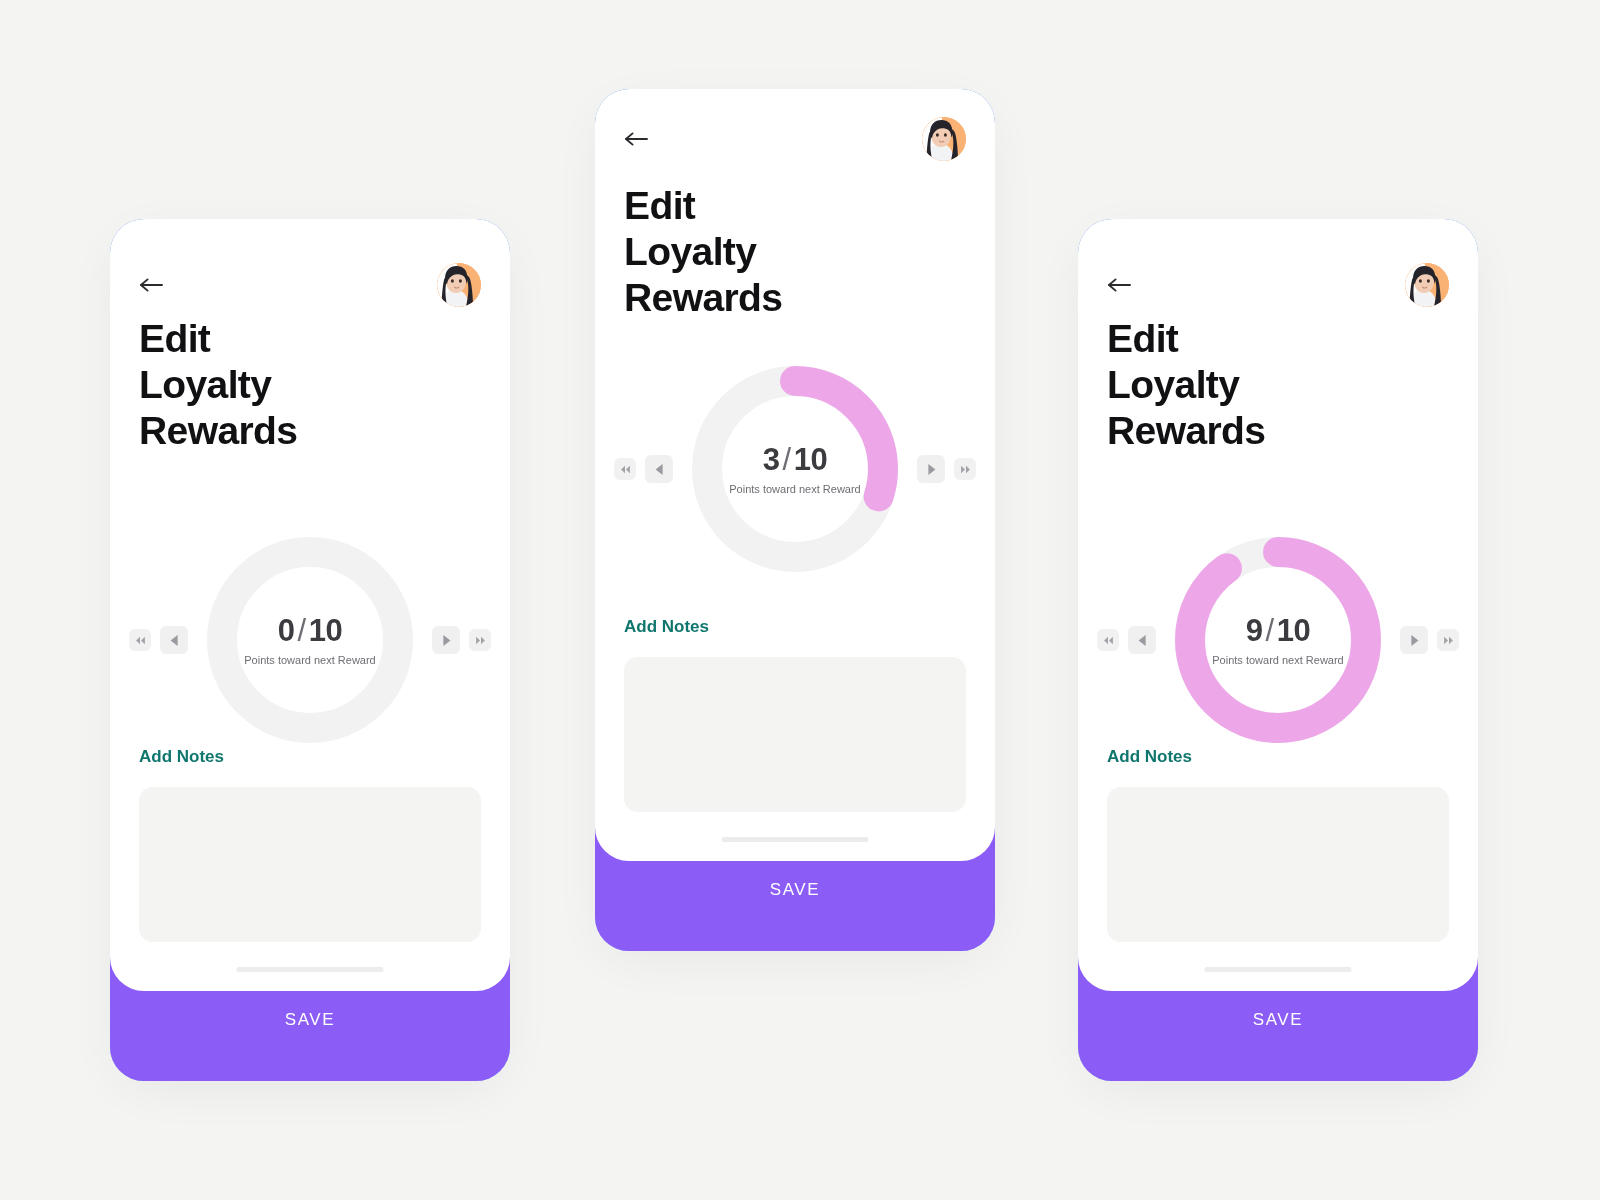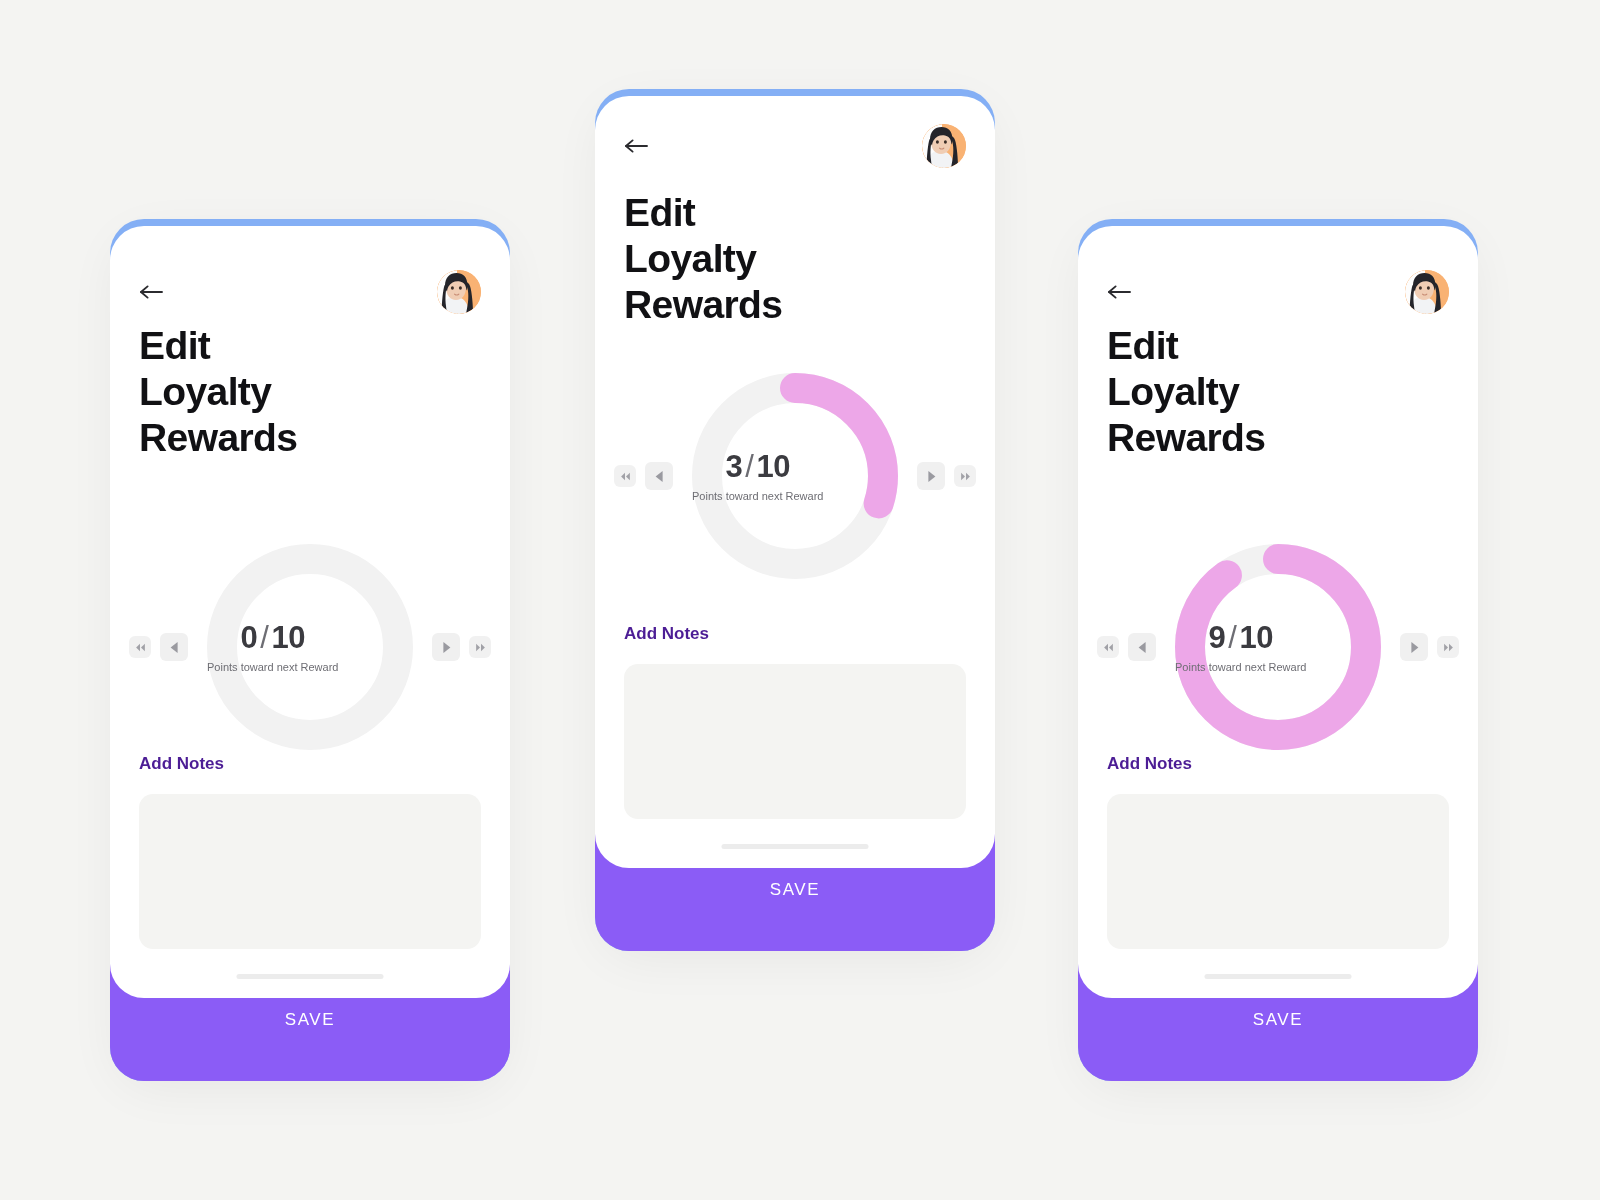--- a/index.html
+++ b/index.html
@@ -47,21 +47,21 @@
     border-radius: 34px;
     overflow: hidden;
     background: #84aff5;
     z-index: 1;
   }
 
   .screen {
     position: absolute;
     left: 0;
     right: 0;
-    top: 7px;
+    top: 0;
     background: #ffffff;
     border-radius: 34px 34px 34px 34px;
     overflow: hidden;
     text-decoration: underline;
   }
 
   
   .hdr {
     position: absolute;
     left: 0; right: 0;
@@ -119,21 +119,21 @@
     cursor: pointer;
   }
   .step-btn.sm { opacity: 0.92; }
   .step-btn svg { display: block; }
 
   .ring-wrap {
     position: relative;
     flex: none;
     display: flex;
     align-items: center;
-    justify-content: flex-start;
+    justify-content: center;
   }
   .ring-wrap svg {
     position: absolute;
     left: 0; top: 0;
     display: block;
   }
 
   .ring-center {
     position: relative;
     z-index: 2;
@@ -153,21 +153,21 @@
   }
   .ring-sub {
     color: #6d6d73;
     white-space: nowrap;
   }
 
   
   .notes-label {
     position: absolute;
     font-weight: bold;
-    color: #4c1d95;
+    color: #0f766e;
   }
   .notes-box {
     position: absolute;
     background: #f4f4f2;
     border-radius: 14px;
     cursor: text;
   }
 
   
   .home-ind {

